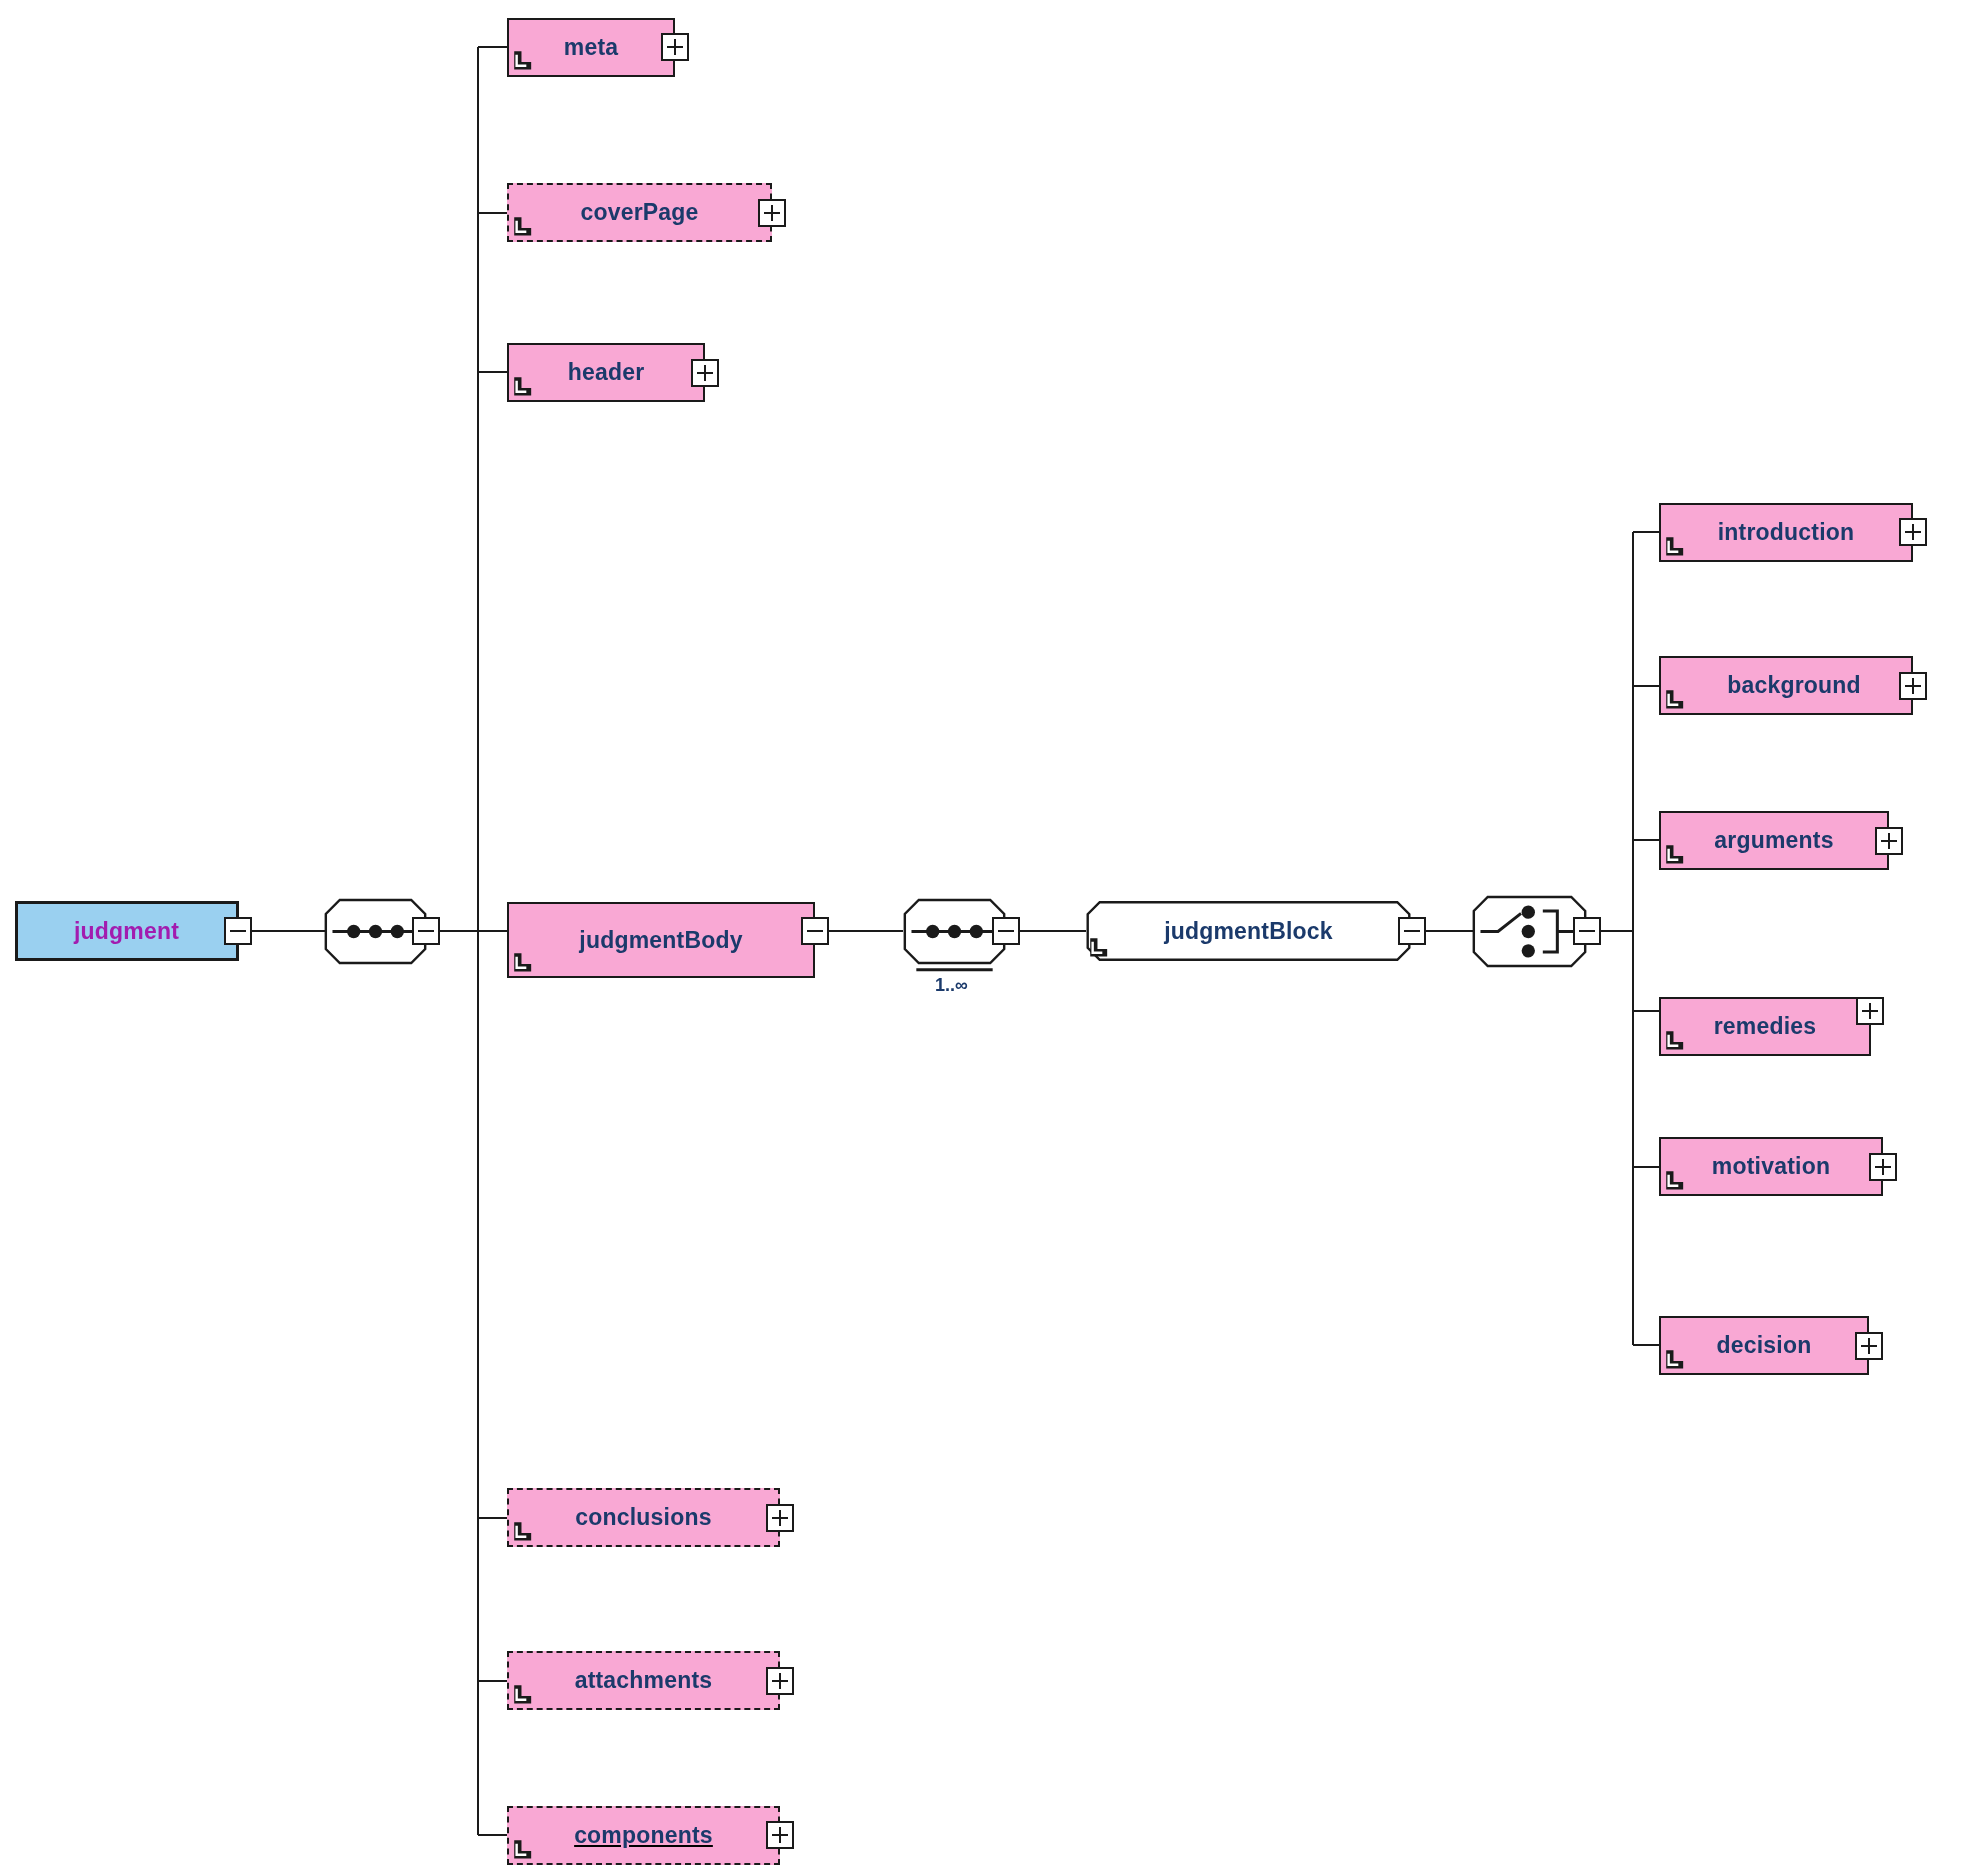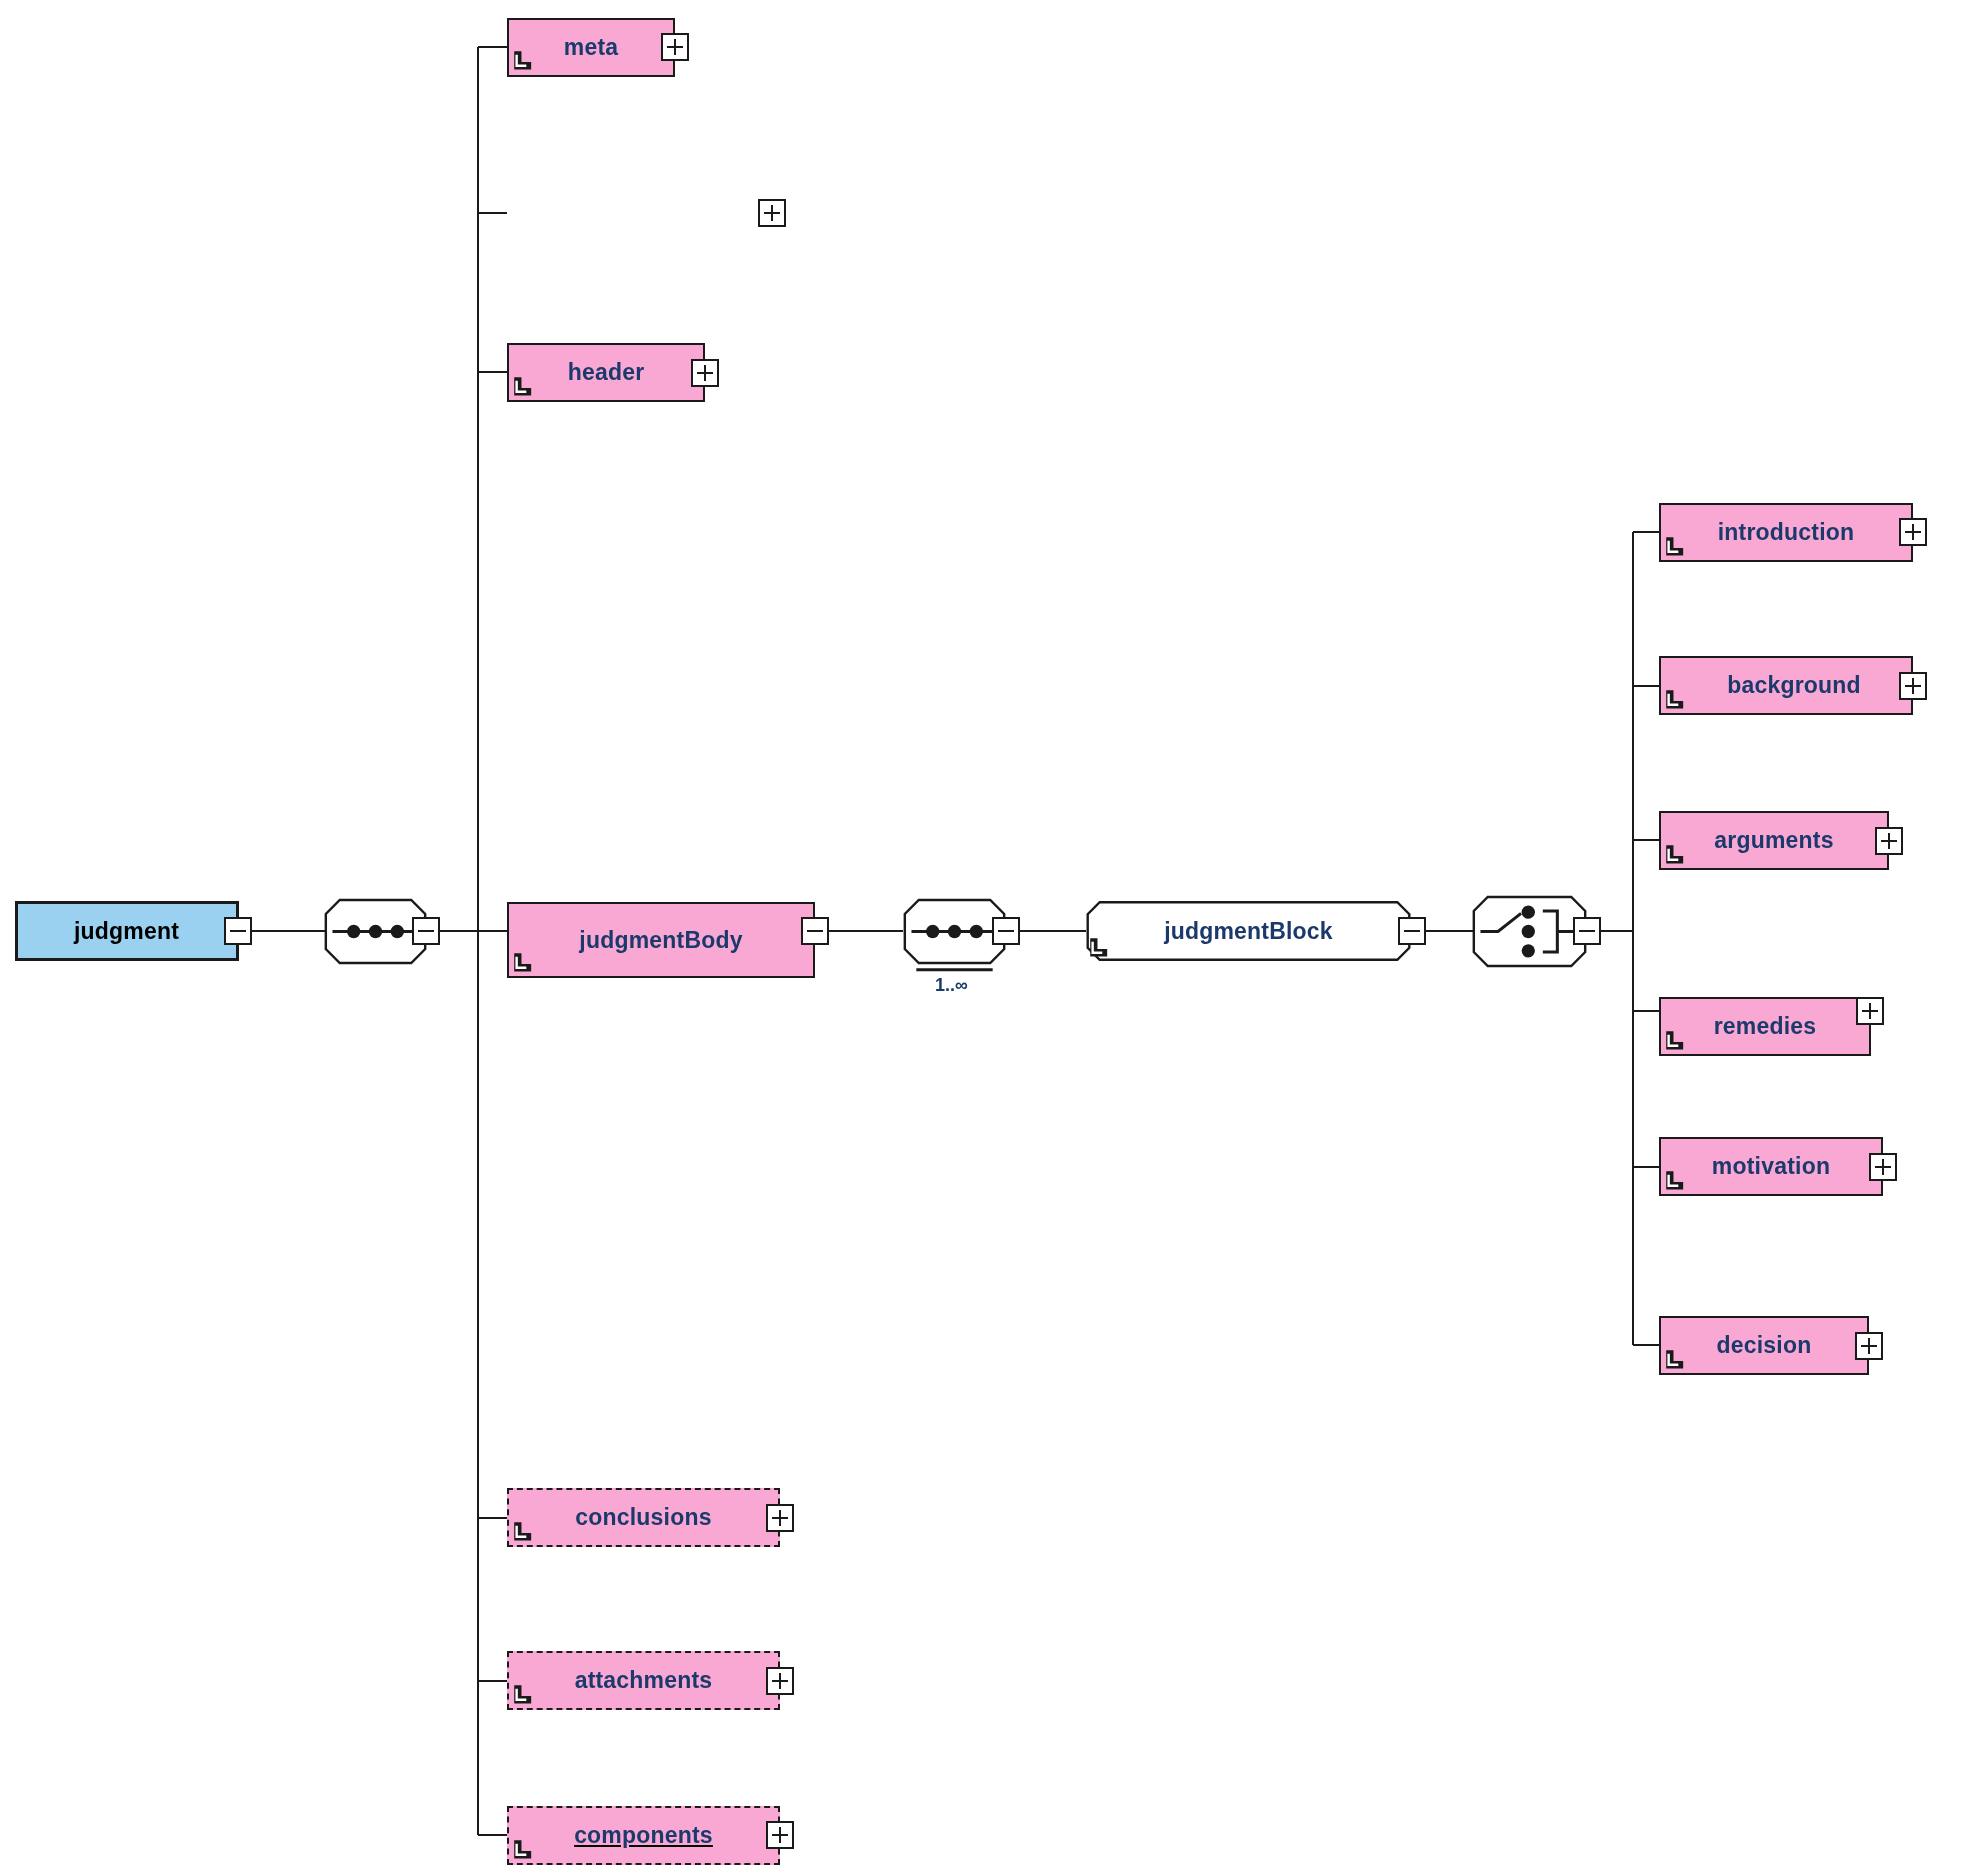--- a/index.html
+++ b/index.html
@@ -42,21 +42,21 @@
     font-family:"Liberation Sans",sans-serif;
     font-weight:bold;
     font-size:23px;
     color:#1b3a6b;
     white-space:nowrap;
     letter-spacing:0.2px;
     pointer-events:none;
     z-index:3;
     position:relative;
   }
-  .node.root .node-label{color:#000000;}
+  .node.root .node-label{color:#a21caf;}
 
   
   .corner-arrow{
     position:absolute;
     left:3.6px;
     bottom:3.6px;
     width:20.6px;
     height:20.6px;
     z-index:4;
   }
@@ -124,20 +124,27 @@
     <div class="line-h" style="left: 478px; top: 46px; width: 29px;"></div>
     <div class="node" style="left: 507px; top: 17.5px; width: 168px; height: 59px;">
       <span class="node-label">meta</span>
       <svg class="corner-arrow" viewBox="0 0 34 34">
         <path d="M2 2 L2 32 L30 32 L30 20 L14 20 L14 2 Z" fill="#1a1a1a"></path>
         <path d="M6 8 L6 26 L22 26" fill="none" stroke="#ffffff" stroke-width="4"></path>
       </svg>
     </div>
     <div class="toggle plus" style="left: 661px; top: 33px;"></div>
     <div class="line-h" style="left: 478px; top: 212px; width: 29px;"></div>
+    <div class="node optional" style="left: 507px; top: 183px; width: 265px; height: 59px;">
+      <span class="node-label">coverPage</span>
+      <svg class="corner-arrow" viewBox="0 0 34 34">
+        <path d="M2 2 L2 32 L30 32 L30 20 L14 20 L14 2 Z" fill="#1a1a1a"></path>
+        <path d="M6 8 L6 26 L22 26" fill="none" stroke="#ffffff" stroke-width="4"></path>
+      </svg>
+    </div>
     <div class="toggle plus" style="left: 758px; top: 199px;"></div>
     <div class="line-h" style="left: 478px; top: 371px; width: 29px;"></div>
     <div class="node" style="left: 507px; top: 343px; width: 198px; height: 59px;">
       <span class="node-label">header</span>
       <svg class="corner-arrow" viewBox="0 0 34 34">
         <path d="M2 2 L2 32 L30 32 L30 20 L14 20 L14 2 Z" fill="#1a1a1a"></path>
         <path d="M6 8 L6 26 L22 26" fill="none" stroke="#ffffff" stroke-width="4"></path>
       </svg>
     </div>
     <div class="toggle plus" style="left: 691px; top: 359px;"></div>

